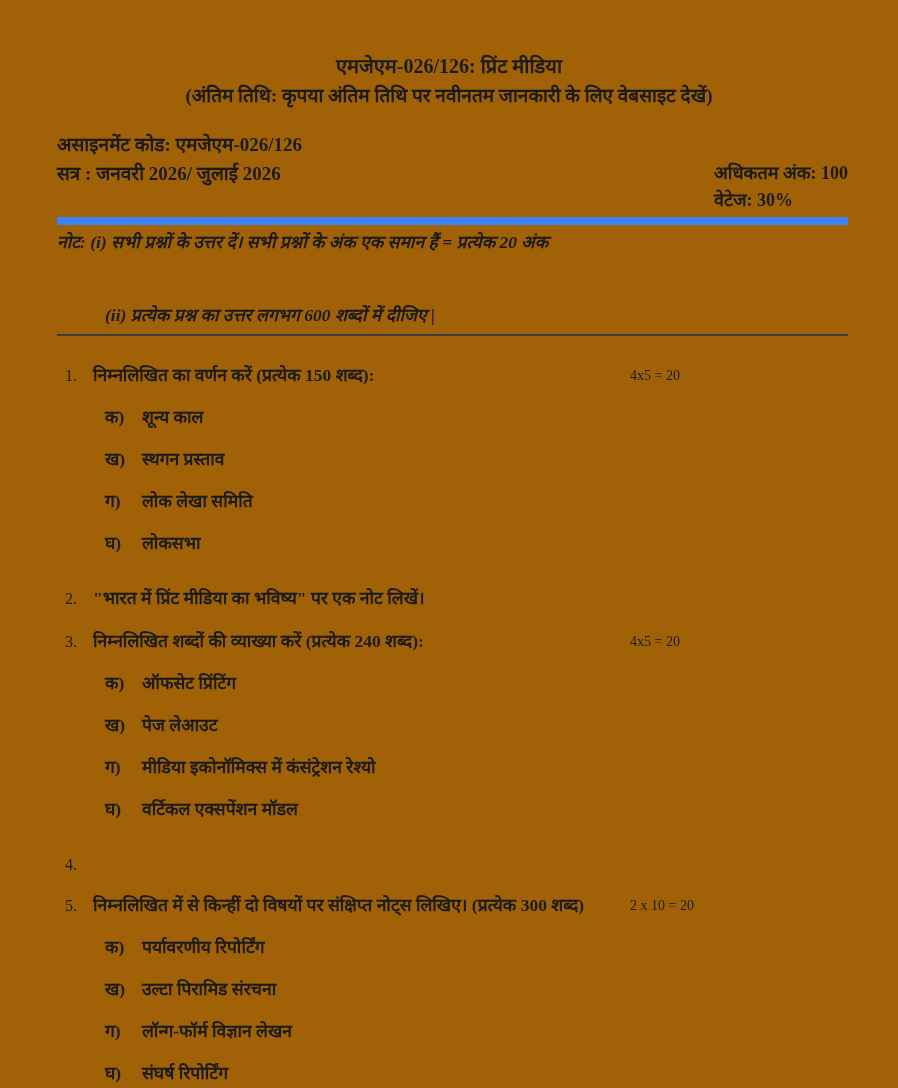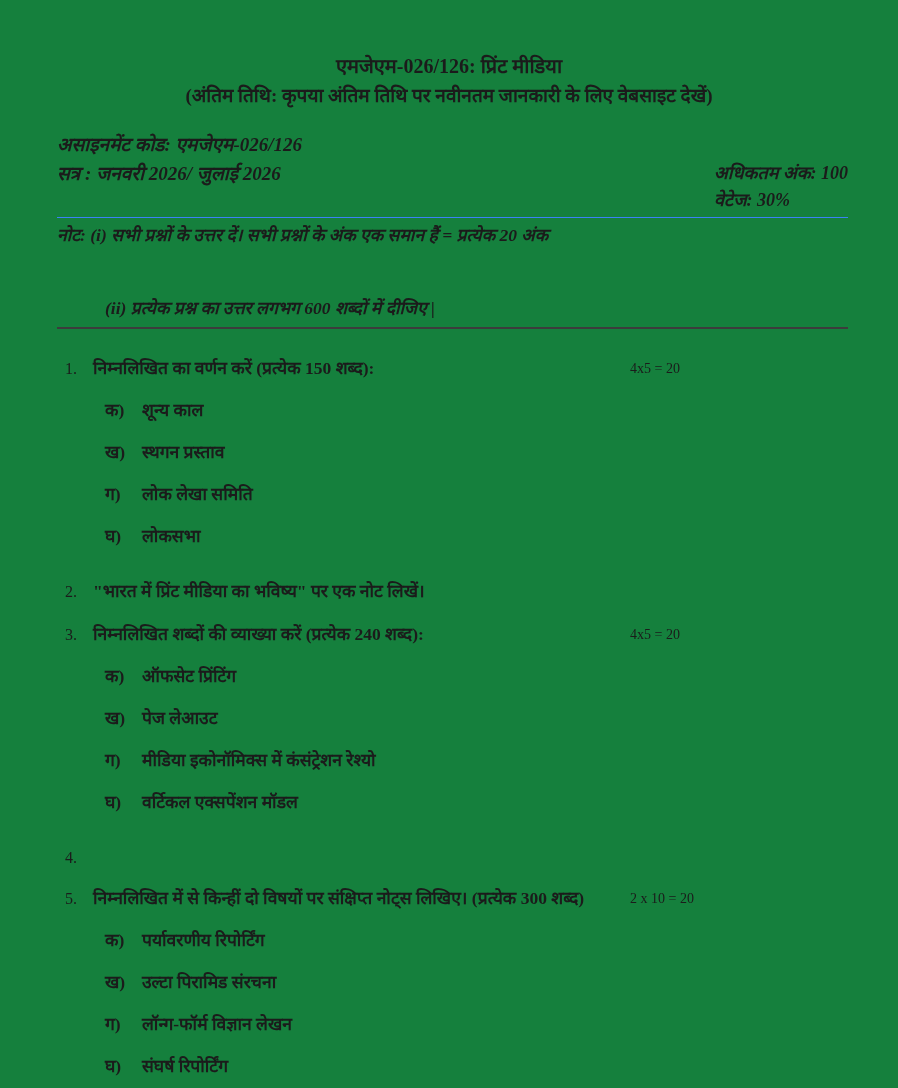--- a/index.html
+++ b/index.html
@@ -11,60 +11,59 @@
     width: 898px;
     height: 1088px;
     font-family: "Liberation Serif", "DejaVu Serif", serif;
     color: #1b1b1b;
     overflow: hidden;
   }
   .doc {
     position: relative;
     width: 898px;
     height: 1088px;
-    background: #15803d;
+    background: #a16207;
     box-sizing: border-box;
   }
   
   .titles {
     padding-top: 52px;
     text-align: center;
     font-weight: 700;
   }
   .title-line {
     font-size: 20px;
     line-height: 29px;
   }
   .title-date {
     font-size: 19px;
   }
   
   .meta {
     position: relative;
     margin: 20px 50px 0 57px;
     height: 84px;
-    font-style: italic;
   }
   .meta-left div {
     font-weight: 700;
     font-size: 19px;
     line-height: 29px;
   }
   .meta-right {
     position: absolute;
     top: 30px;
     right: 0;
     font-weight: 700;
     font-size: 18px;
     line-height: 27px;
   }
   
   .note {
     margin: 3px 50px 0 57px;
-    border-top: 1px solid #3b82f6;
+    border-top: 8px solid #3b82f6;
     border-bottom: 2px solid #3c3c3c;
     padding: 5px 0 6px 0;
     font-style: italic;
     font-weight: 600;
     font-size: 17.5px;
     line-height: 25px;
   }
   .note-label { font-weight: 700; }
   .note-line2 { padding-left: 48px; margin-top: 48px; }
   

